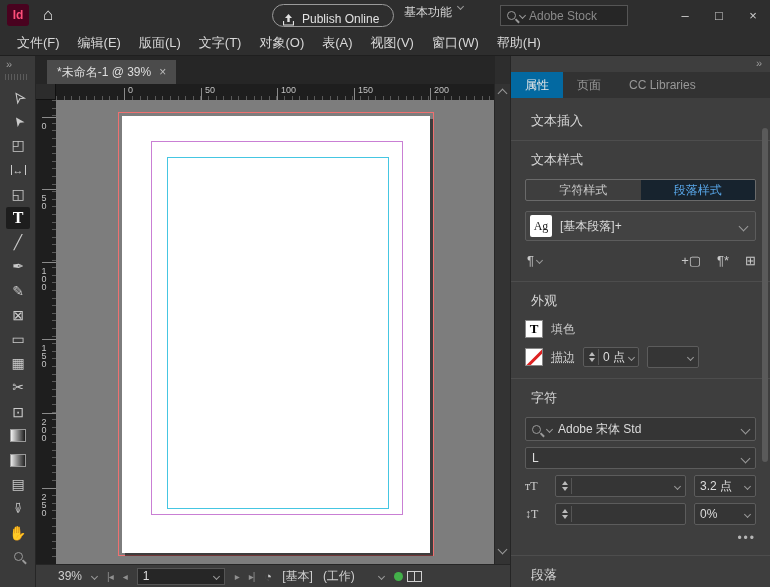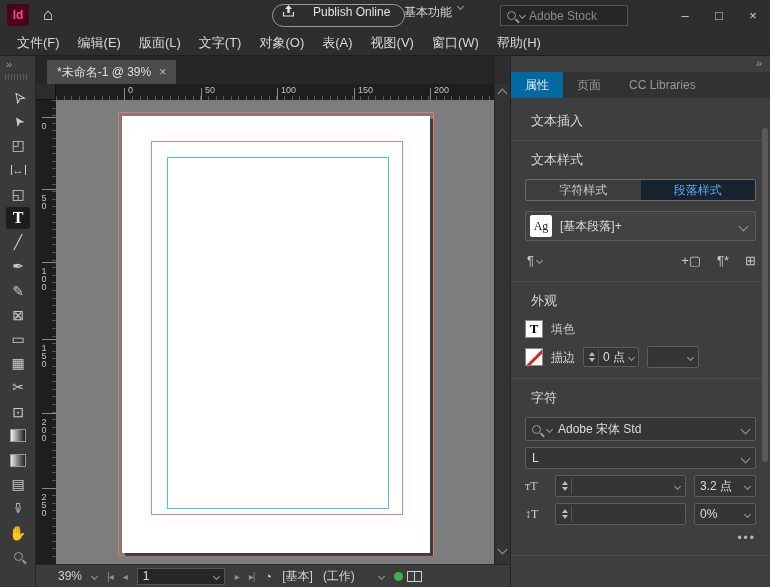--- a/index.html
+++ b/index.html
@@ -6,21 +6,21 @@
   html,body { width:770px; height:587px; background:#2d2d2d; overflow:hidden;
     font-family:"Liberation Sans", sans-serif; -webkit-font-smoothing:antialiased; }
   #app { position:absolute; width:770px; height:587px; background:#2d2d2d; color:#d4d4d4; font-size:13px; }
 
   
   .appbar { position:absolute; left:0; top:0; width:770px; height:30px; background:#2e2e2e; display:flex; align-items:center; }
   .logo { width:22px; height:22px; margin-left:7px; border-radius:3px; display:flex; align-items:center; justify-content:center;
           font-weight:bold; font-size:12px; }
   .home { margin-left:14px; font-size:17px; color:#e6e6e6; }
   .publish { position:absolute; left:272px; top:4px; height:23px; padding:0 14px 0 10px; border:1px solid #9a9a9a; border-radius:12px;
-             display:flex; align-items:flex-start; gap:19px; color:#e2e2e2; font-size:12px; }
+             display:flex; align-items:flex-end; gap:8px; color:#e2e2e2; font-size:12px; }
   .publish svg { display:block; }
   .workspace { position:absolute; left:404px; top:4px; height:23px; display:flex; align-items:flex-start; gap:6px; color:#d6d6d6; font-size:12px; }
   .searchbox { position:absolute; left:500px; top:5px; width:128px; height:21px; background:#262626; border:1px solid #555;
                display:flex; align-items:center; gap:4px; padding:0 6px; color:#8a8a8a; font-size:12px; }
   .mag { position:relative; width:9px; height:9px; border:1.5px solid #9a9a9a; border-radius:50%; flex:none; }
   .mag::after { content:""; position:absolute; left:7px; top:8px; width:5px; height:1.5px; background:#9a9a9a; transform:rotate(45deg); }
   .winbtns { position:absolute; right:0; top:0; height:30px; display:flex; }
   .winbtn { width:34px; height:30px; display:flex; align-items:center; justify-content:center; color:#cfcfcf; font-size:13px; }
 
   
@@ -406,20 +406,21 @@
           <span class="val"></span>
         </span>
         <span class="combo unitbox">
           <span>0%</span>
           <span class="chev smallchev"></span>
         </span>
       </div>
       <div class="moredots">•••</div>
       <div class="divider"></div>
 
+      <div class="sec-title">段落</div>
 
     </div>
     <div class="pscroll">
         <div class="thumb"></div>
       </div>
   </div>
 
 </div>
 
 </body></html>

